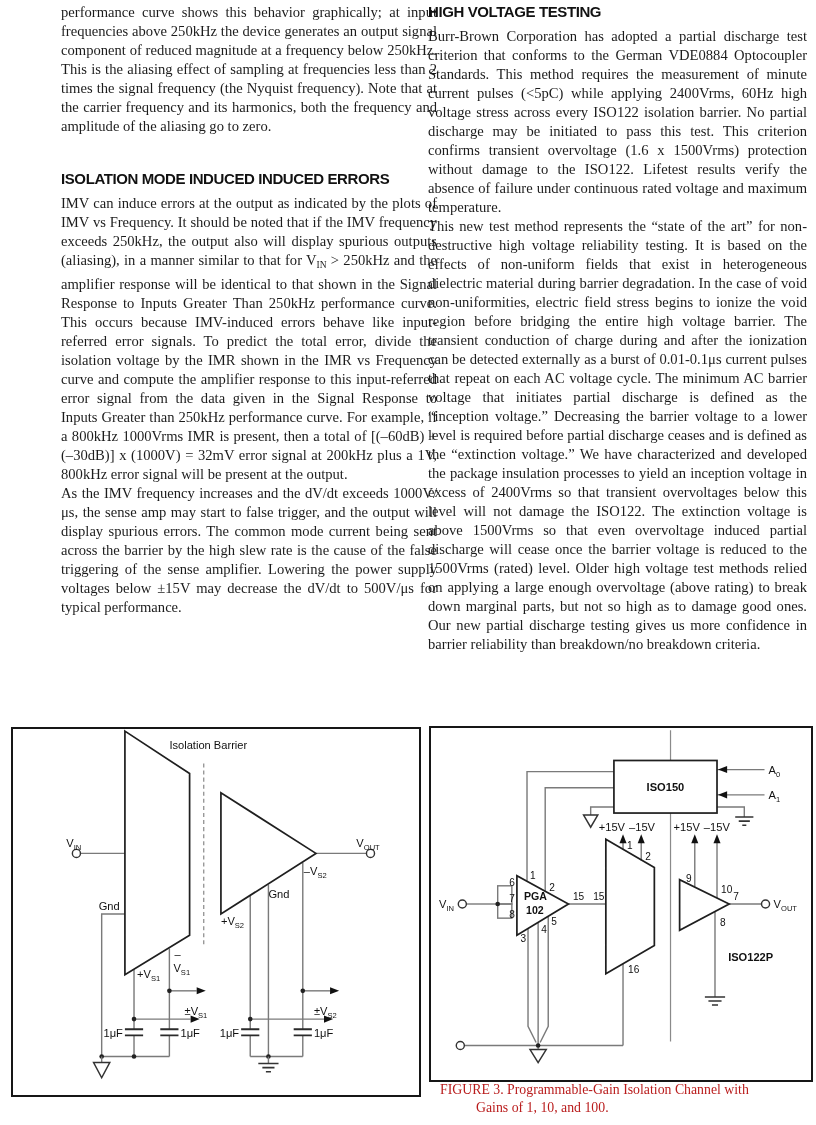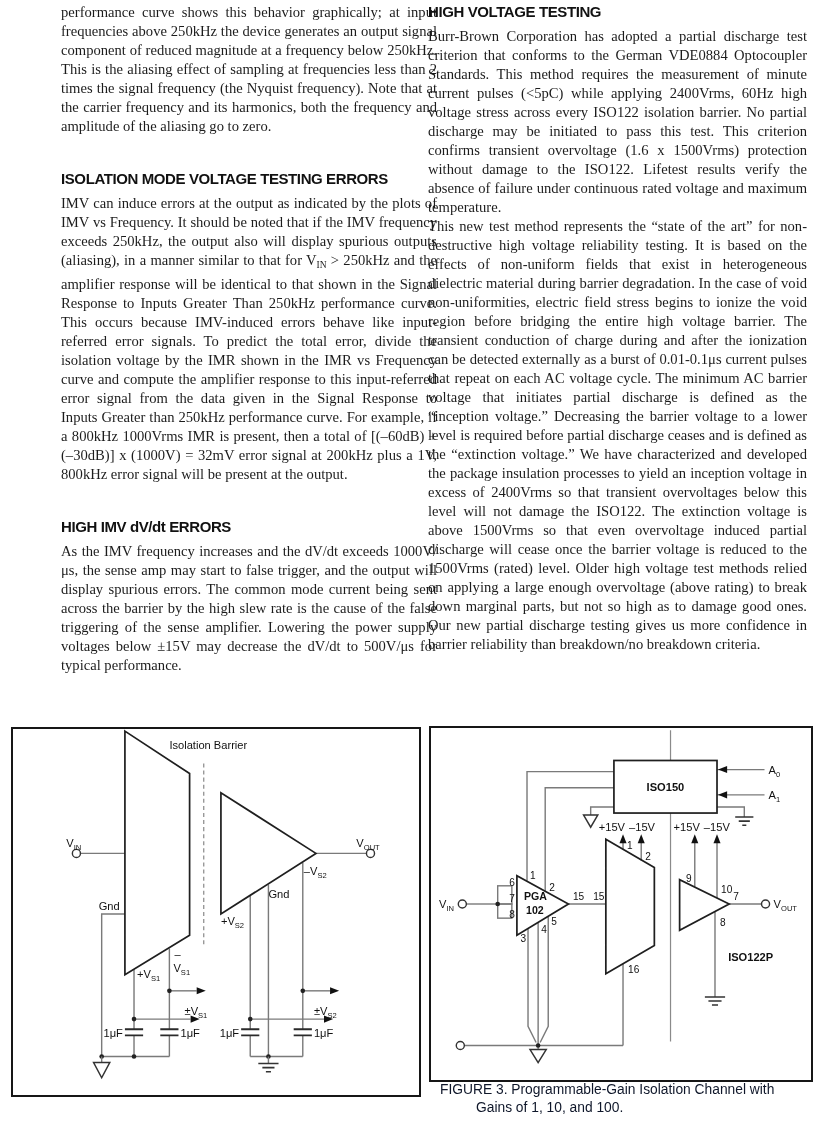--- a/index.html
+++ b/index.html
@@ -20,22 +20,22 @@
     font-size:15px;letter-spacing:-0.4px;color:#111;
     margin:34px 0 7px 0;
   }
   h2.sect.first{margin-top:0;}
   .subtext{font-size:9.5px;vertical-align:-3px;}
   .figbox{position:absolute;border:2px solid #161616;background:#fff;}
   .fig2{left:11px;top:727px;width:382px;height:366px;padding-left:24px;}
   .fig3{left:429px;top:726px;width:380px;height:352px;}
   .figbox svg{display:block;width:100%;height:100%;}
   .caption{
-    position:absolute;font-family:Liberation Sans, sans-serif;
-    font-size:13.8px;color:#0f172a;line-height:17px;
+    position:absolute;font-family:Liberation Serif, serif;
+    font-size:13.8px;color:#b91c1c;line-height:17px;
   }
   .cap2{left:13px;top:1137px;}
   .cap3-l1{left:440px;top:1081px;}
   .cap3-l2{left:476px;top:1099px;}
   
   .wire{stroke:#7a7a7a;stroke-width:1.4;fill:none;}
   .shape{stroke:#1f1f1f;stroke-width:1.7;fill:none;}
   .thin{stroke:#333;stroke-width:1.5;fill:none;}
   .plate{stroke:#2a2a2a;stroke-width:1.8;fill:none;}
   .dash{stroke:#8a8a8a;stroke-width:1.2;fill:none;stroke-dasharray:4 3;}
@@ -46,24 +46,23 @@
   text.lbb{font-family:"Liberation Sans", sans-serif;font-size:11px;font-weight:bold;fill:#111;}
   text.pn{font-family:"Liberation Sans", sans-serif;font-size:10px;fill:#111;}
   tspan.ss{font-size:7.5px;}
 </style>
 </head>
 <body>
 
 <div class="col col-left">
   <p class="body">performance curve shows this behavior graphically; at input frequencies above 250kHz the device generates an output signal component of reduced magnitude at a frequency below 250kHz. This is the aliasing effect of sampling at frequencies less than 2 times the signal frequency (the Nyquist frequency). Note that at the carrier frequency and its harmonics, both the frequency and amplitude of the aliasing go to zero.</p>
 
-  <h2 class="sect">ISOLATION MODE VOLTAGE TESTING ERRORS</h2>
+  <h2 class="sect">ISOLATION MODE INDUCED INDUCED ERRORS</h2>
   <p class="body"><span>IMV can induce errors at the output as indicated by the plots of IMV vs Frequency. It should be noted that if the IMV frequency exceeds 250kHz, the output also will display spurious outputs (aliasing), in a manner similar to that for V</span><span class="subtext">IN</span><span> &gt; 250kHz and the amplifier response will be identical to that shown in the Signal Response to Inputs Greater Than 250kHz performance curve. This occurs because IMV-induced errors behave like input-referred error signals. To predict the total error, divide the isolation voltage by the IMR shown in the IMR vs Frequency curve and compute the amplifier response to this input-referred error signal from the data given in the Signal Response to Inputs Greater than 250kHz performance curve. For example, if a 800kHz 1000Vrms IMR is present, then a total of [(–60dB) + (–30dB)] x (1000V) = 32mV error signal at 200kHz plus a 1V, 800kHz error signal will be present at the output.</span></p>
 
-  <h2 class="sect">HIGH IMV dV/dt ERRORS</h2>
   <p class="body">As the IMV frequency increases and the dV/dt exceeds 1000V/μs, the sense amp may start to false trigger, and the output will display spurious errors. The common mode current being sent across the barrier by the high slew rate is the cause of the false triggering of the sense amplifier. Lowering the power supply voltages below ±15V may decrease the dV/dt to 500V/μs for typical performance.</p>
 </div>
 
 <div class="col col-right">
   <h2 class="sect first">HIGH VOLTAGE TESTING</h2>
   <p class="body">Burr-Brown Corporation has adopted a partial discharge test criterion that conforms to the German VDE0884 Optocoupler Standards. This method requires the measurement of minute current pulses (&lt;5pC) while applying 2400Vrms, 60Hz high voltage stress across every ISO122 isolation barrier. No partial discharge may be initiated to pass this test. This criterion confirms transient overvoltage (1.6 x 1500Vrms) protection without damage to the ISO122. Lifetest results verify the absence of failure under continuous rated voltage and maximum temperature.</p>
   <p class="body follow">This new test method represents the “state of the art” for non-destructive high voltage reliability testing. It is based on the effects of non-uniform fields that exist in heterogeneous dielectric material during barrier degradation. In the case of void non-uniformities, electric field stress begins to ionize the void region before bridging the entire high voltage barrier. The transient conduction of charge during and after the ionization can be detected externally as a burst of 0.01-0.1μs current pulses that repeat on each AC voltage cycle. The minimum AC barrier voltage that initiates partial discharge is defined as the “inception voltage.” Decreasing the barrier voltage to a lower level is required before partial discharge ceases and is defined as the “extinction voltage.” We have characterized and developed the package insulation processes to yield an inception voltage in excess of 2400Vrms so that transient overvoltages below this level will not damage the ISO122. The extinction voltage is above 1500Vrms so that even overvoltage induced partial discharge will cease once the barrier voltage is reduced to the 1500Vrms (rated) level. Older high voltage test methods relied on applying a large enough overvoltage (above rating) to break down marginal parts, but not so high as to damage good ones. Our new partial discharge testing gives us more confidence in barrier reliability than breakdown/no breakdown criteria.</p>
 </div>
 
 <div class="figbox fig2">

